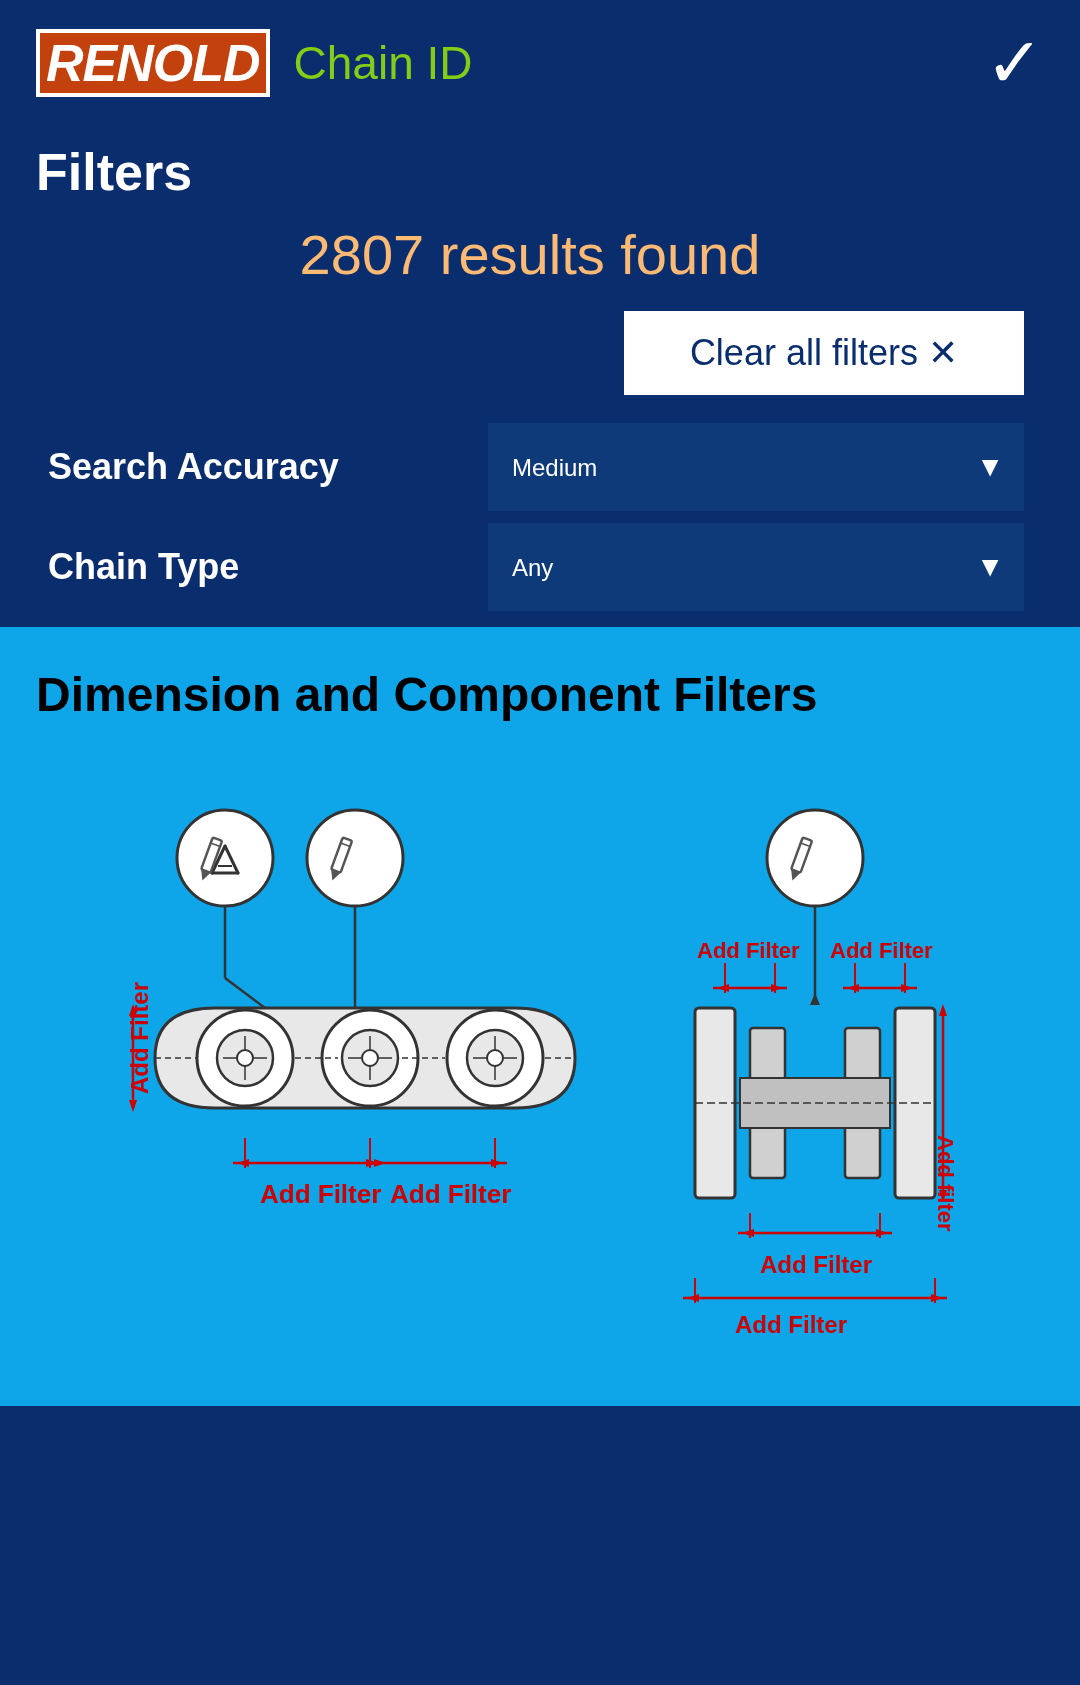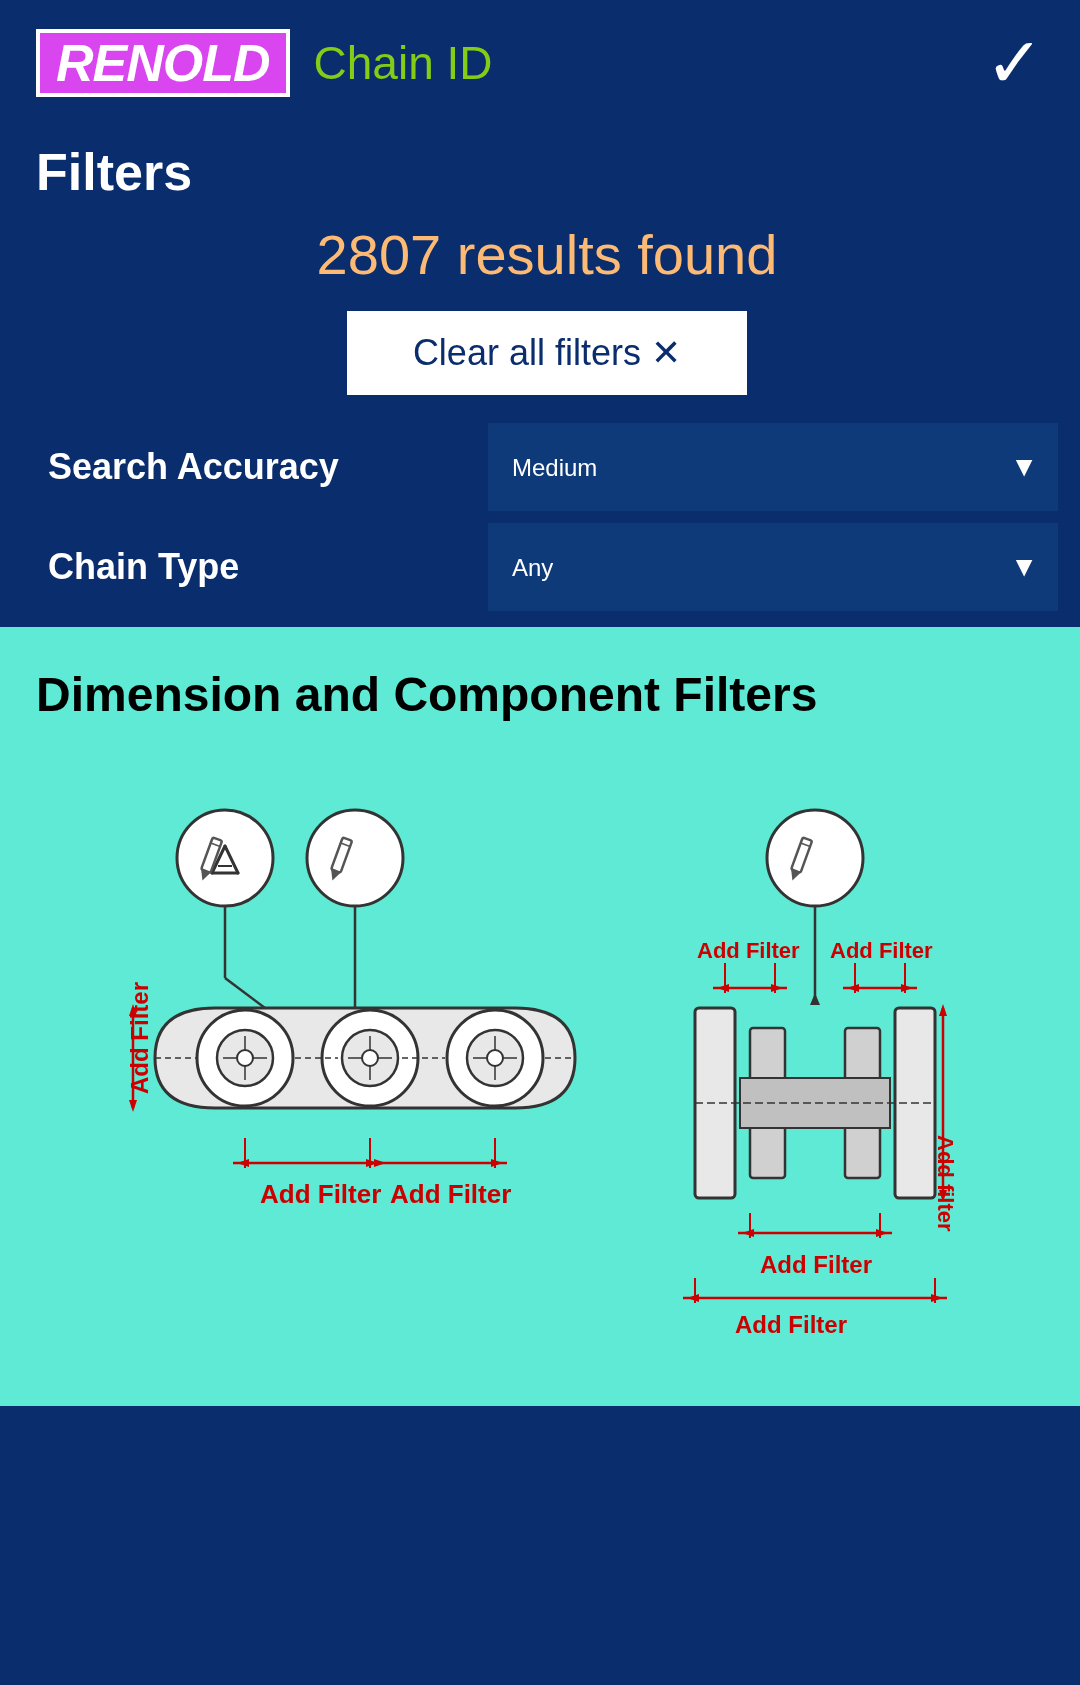--- a/index.html
+++ b/index.html
@@ -20,65 +20,65 @@
       justify-content: space-between;
       padding: 28px 36px 20px 36px;
       border-bottom: none;
     }
     .header-left {
       display: flex;
       align-items: center;
       gap: 24px;
     }
     .logo {
-      background-color: #d946ef;
+      background-color: #c2410c;
       color: white;
       font-size: 52px;
       font-weight: 900;
       font-style: italic;
       letter-spacing: -1px;
       border: 4px solid white;
-      padding: 4px 16px;
+      padding: 4px 6px;
       line-height: 1;
     }
     .logo span {
       color: white;
     }
     .header-title {
       color: #84cc16;
       font-size: 46px;
       font-weight: 400;
     }
     .header-check {
       color: white;
       font-size: 70px;
       font-weight: 300;
       line-height: 1;
     }
 
     
     .filters-section {
       background-color: #0a2d6e;
-      padding: 24px 22px 0 36px;
+      padding: 24px 56px 0 36px;
     }
     .filters-label {
       font-size: 52px;
       font-weight: 700;
       color: white;
       margin-bottom: 20px;
     }
     .results-found {
       text-align: center;
       font-size: 56px;
       color: #fdba74;
       margin-bottom: 24px;
     }
     .clear-filters-row {
       display: flex;
-      justify-content: center;
+      justify-content: flex-end;
       margin-bottom: 28px;
     }
     .clear-filters-btn {
       background-color: white;
       color: #0a2d6e;
       border: 3px solid white;
       padding: 18px 36px;
       font-size: 36px;
       font-weight: 500;
       cursor: pointer;
@@ -138,21 +138,21 @@
       background-color: #0f3a7a;
       border: none;
       height: 88px;
       color: white;
       font-size: 36px;
       padding: 20px 24px;
     }
 
     
     .dimension-card {
-      background-color: #5eead4;
+      background-color: #0ea5e9;
       color: black;
       margin: 16px 0 0 0;
       padding: 40px 36px 48px 36px;
     }
     .dimension-title {
       font-size: 48px;
       font-weight: 700;
       color: black;
       margin-bottom: 36px;
     }

